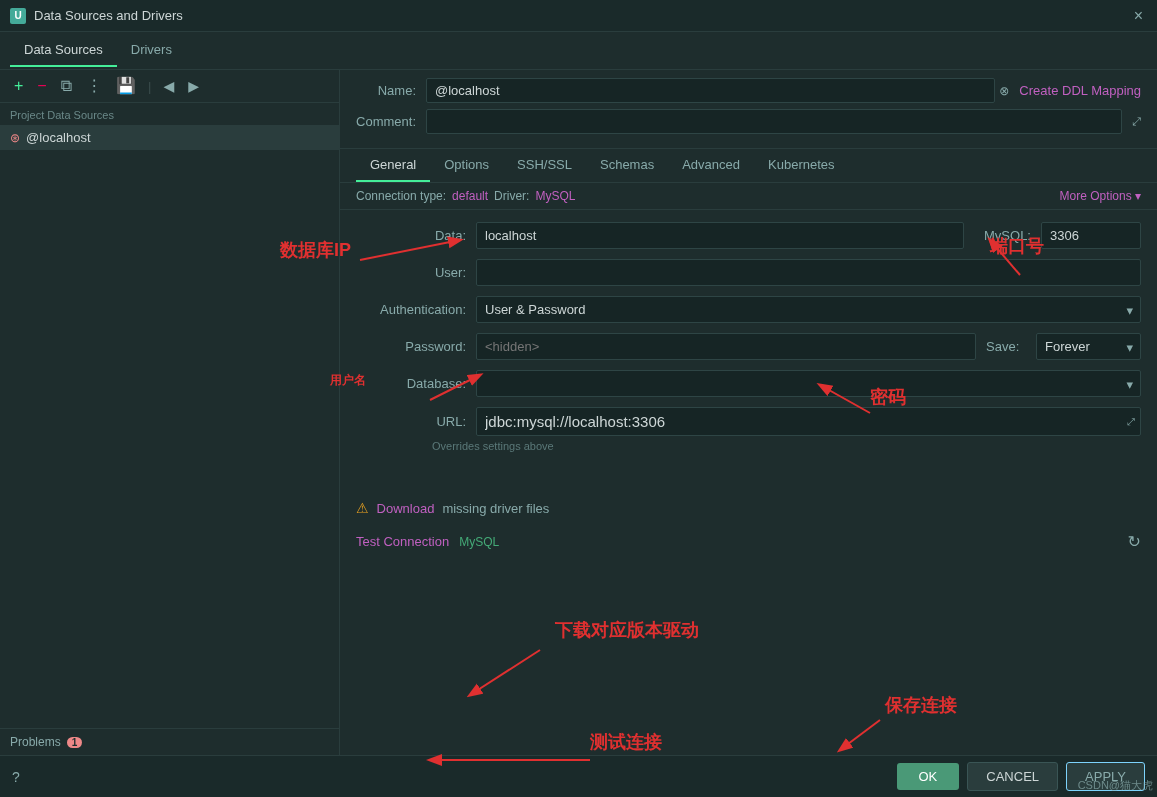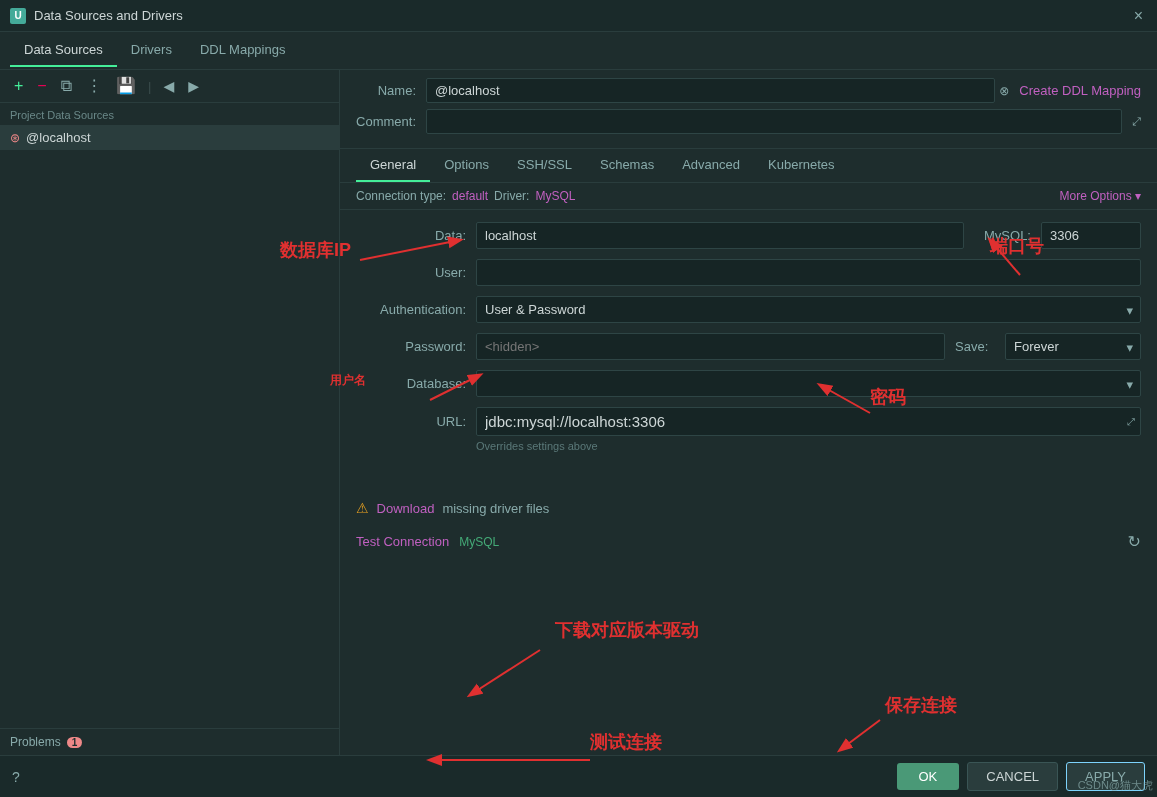--- a/index.html
+++ b/index.html
@@ -133,21 +133,21 @@
     .select-wrapper { flex: 1; position: relative; }
     .select-wrapper select { width: 100%; background: #162525; border: 1px solid #2e4545; color: #cdd6d6; padding: 5px 8px; font-size: 13px; border-radius: 2px; outline: none; appearance: none; cursor: pointer; }
     .select-wrapper::after { content: '▾'; position: absolute; right: 8px; top: 50%; transform: translateY(-50%); color: #8aa; pointer-events: none; }
 
     .save-label { color: #8aa; font-size: 13px; width: 40px; flex-shrink: 0; }
 
     .url-row { display: flex; align-items: center; gap: 10px; margin-bottom: 4px; }
     .url-input-wrapper { flex: 1; position: relative; }
     .url-input { width: 100%; background: #162525; border: 1px solid #2e4545; color: #cdd6d6; padding: 5px 8px; font-size: 15px; border-radius: 2px; outline: none; }
     .url-expand-btn { position: absolute; right: 6px; top: 50%; transform: translateY(-50%); background: none; border: none; color: #8aa; cursor: pointer; font-size: 10px; }
-    .url-hint { font-size: 11px; color: #5a7878; margin-left: 120px; margin-bottom: 10px; }
+    .url-hint { font-size: 11px; color: #5a7878; margin-left: 76px; margin-bottom: 10px; }
 
     .driver-warning {
       display: flex; align-items: center; gap: 8px;
       padding: 8px 0; margin-top: 40px;
     }
     .warning-icon { color: #e8a020; font-size: 14px; }
     .warning-link { color: #c060c0; cursor: pointer; text-decoration: none; }
     .warning-text { color: #8aa; font-size: 13px; }
 
     .test-row {
@@ -201,21 +201,20 @@
     <div class="title-bar-left">
       <div class="title-bar-icon">U</div>
       <span class="title-bar-title">Data Sources and Drivers</span>
     </div>
     <button class="title-bar-close">×</button>
   </div>
 
   <div class="tab-bar">
     <div class="tab-item active">Data Sources</div>
     <div class="tab-item">Drivers</div>
-    <div class="tab-item">DDL Mappings</div>
   </div>
 
   <div class="main-layout">
 
     <div class="sidebar">
       <div class="sidebar-toolbar">
         <button class="sidebar-btn">+</button>
         <button class="sidebar-btn red">−</button>
         <button class="sidebar-btn gray">⧉</button>
         <button class="sidebar-btn gray">⋮</button>
@@ -293,21 +292,21 @@
               <option>No auth</option>
               <option>Password Credentials</option>
             </select>
           </div>
         </div>
 
         <div class="form-row">
           <span class="form-label">Password:</span>
           <input type="password" class="form-input" placeholder="&lt;hidden&gt;" style="color: rgb(90, 120, 120);">
           <span class="save-label">Save:</span>
-          <div class="select-wrapper" style="flex:none; width:136px;">
+          <div class="select-wrapper" style="flex:none; width:105px;">
             <select>
               <option>Forever</option>
               <option>Until restart</option>
               <option>Never</option>
             </select>
           </div>
         </div>
 
         <div class="form-row">
           <span class="form-label">Database:</span>

